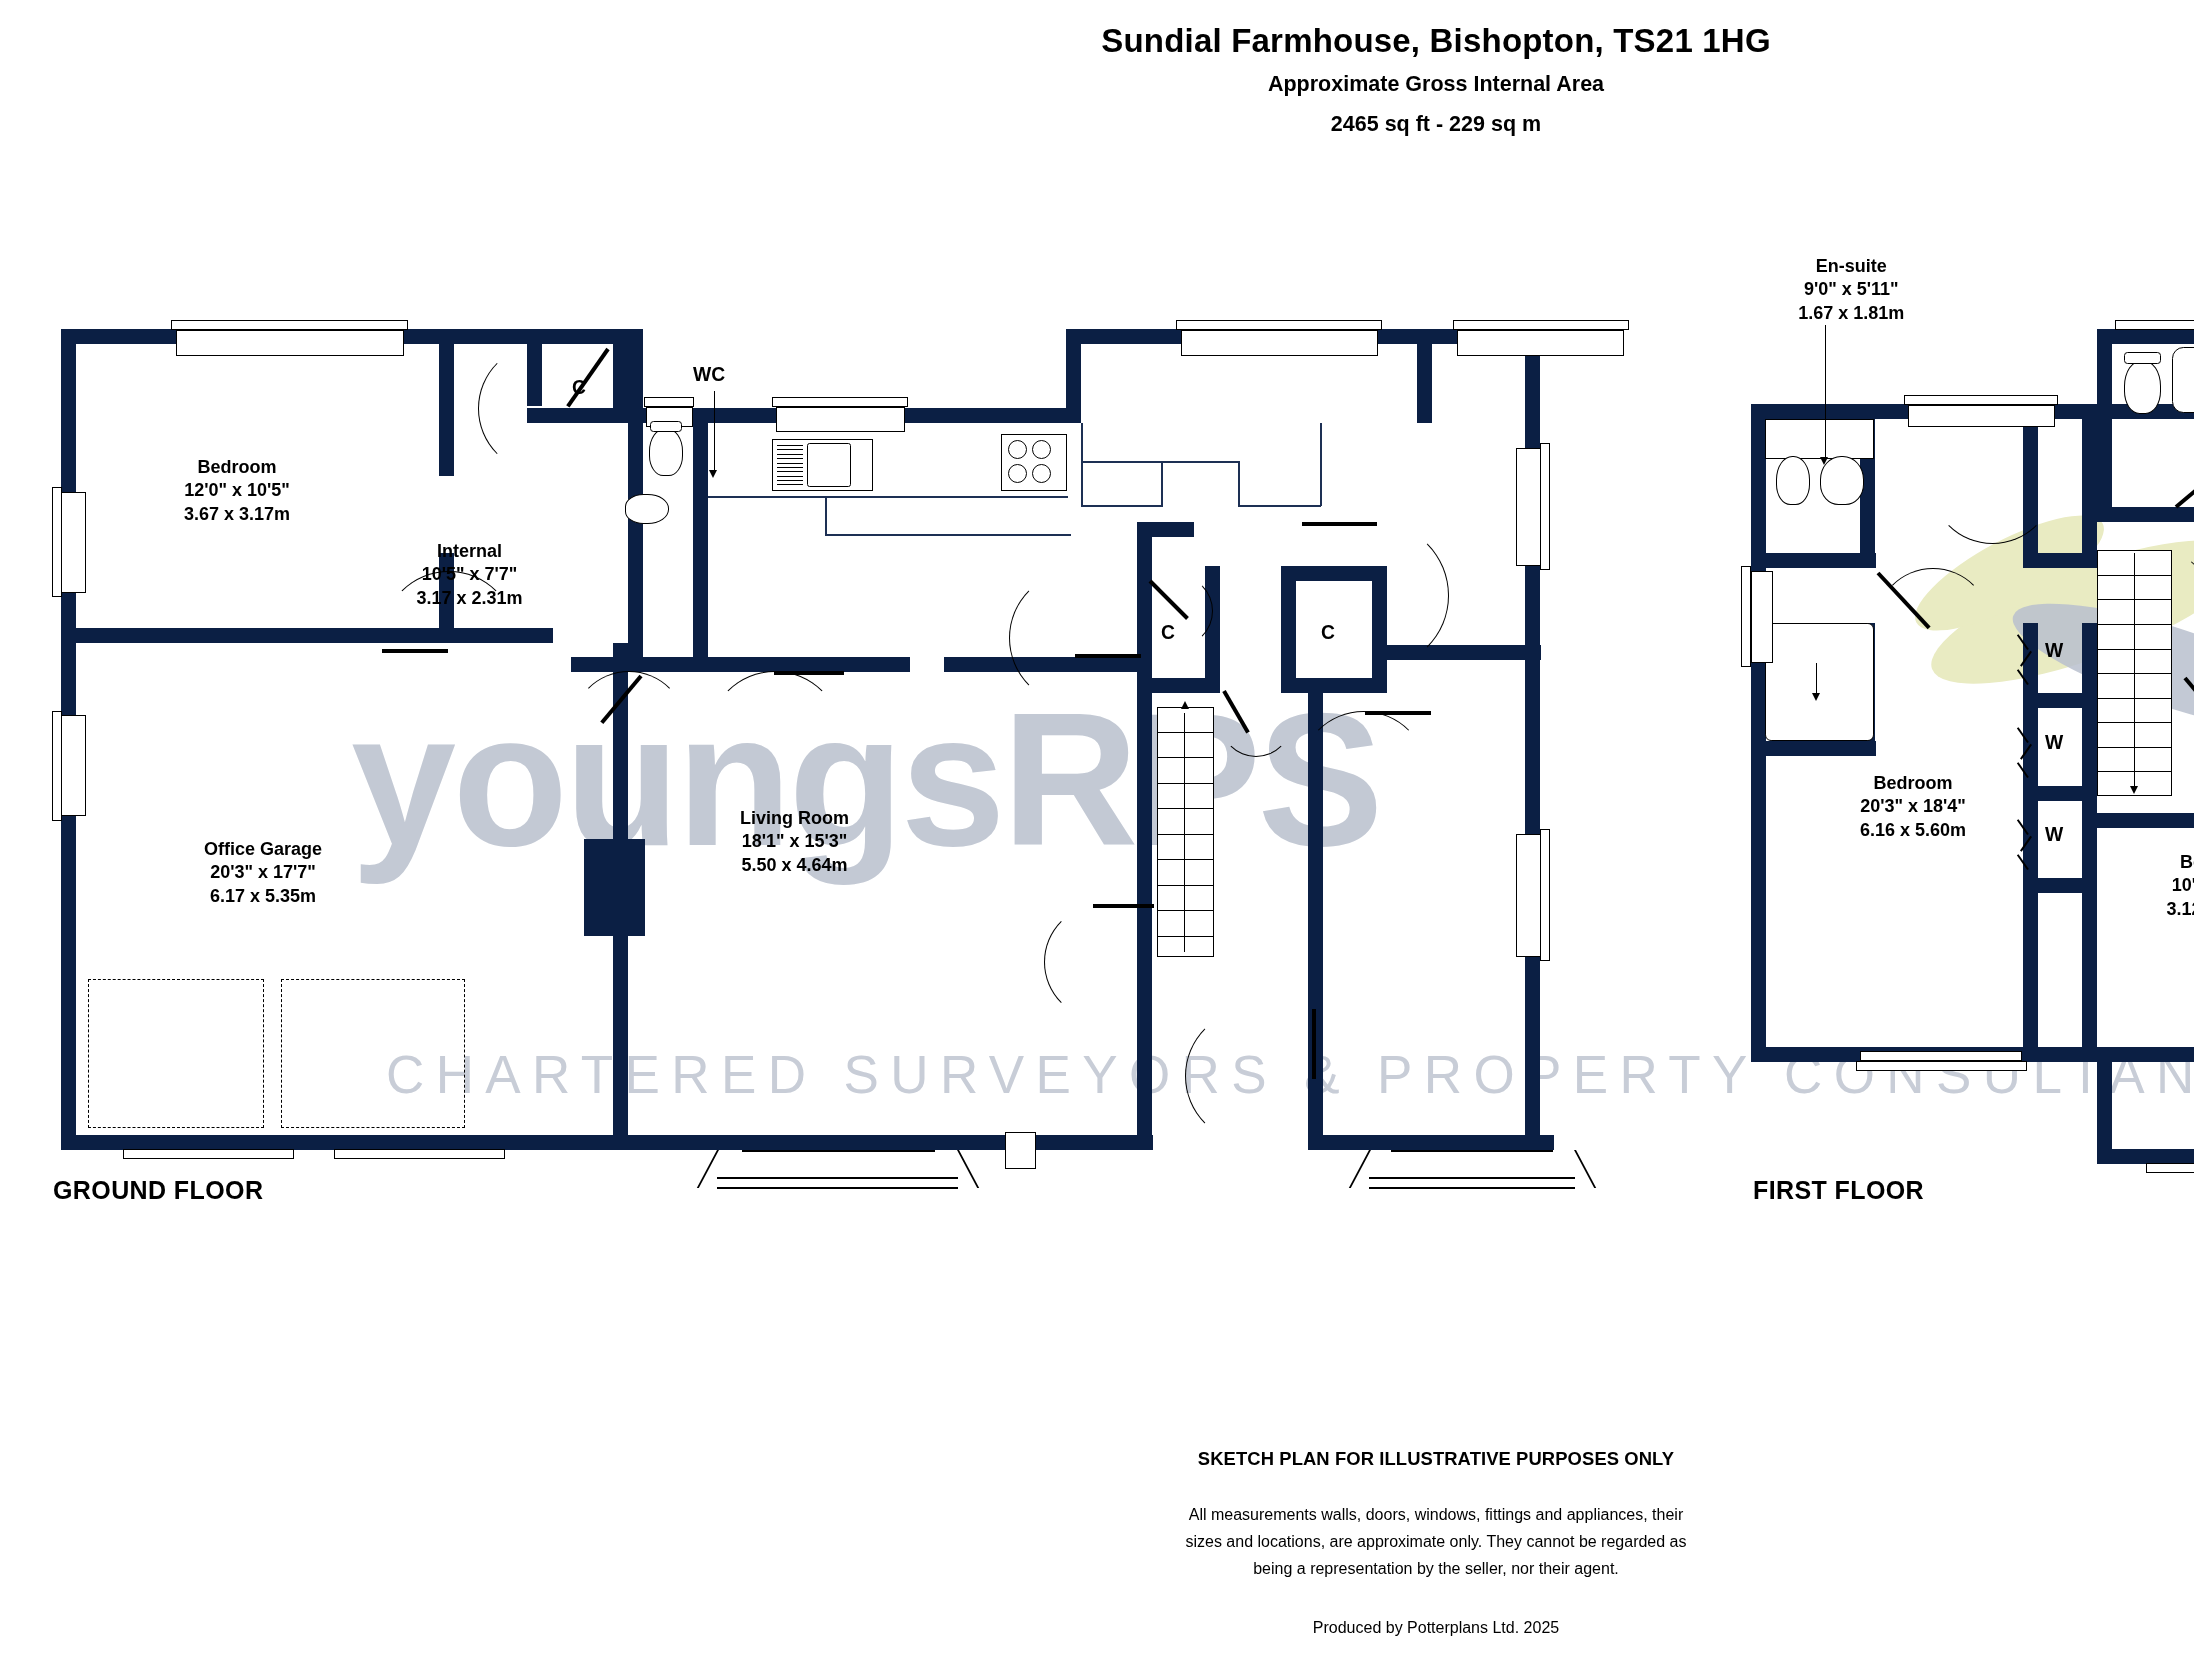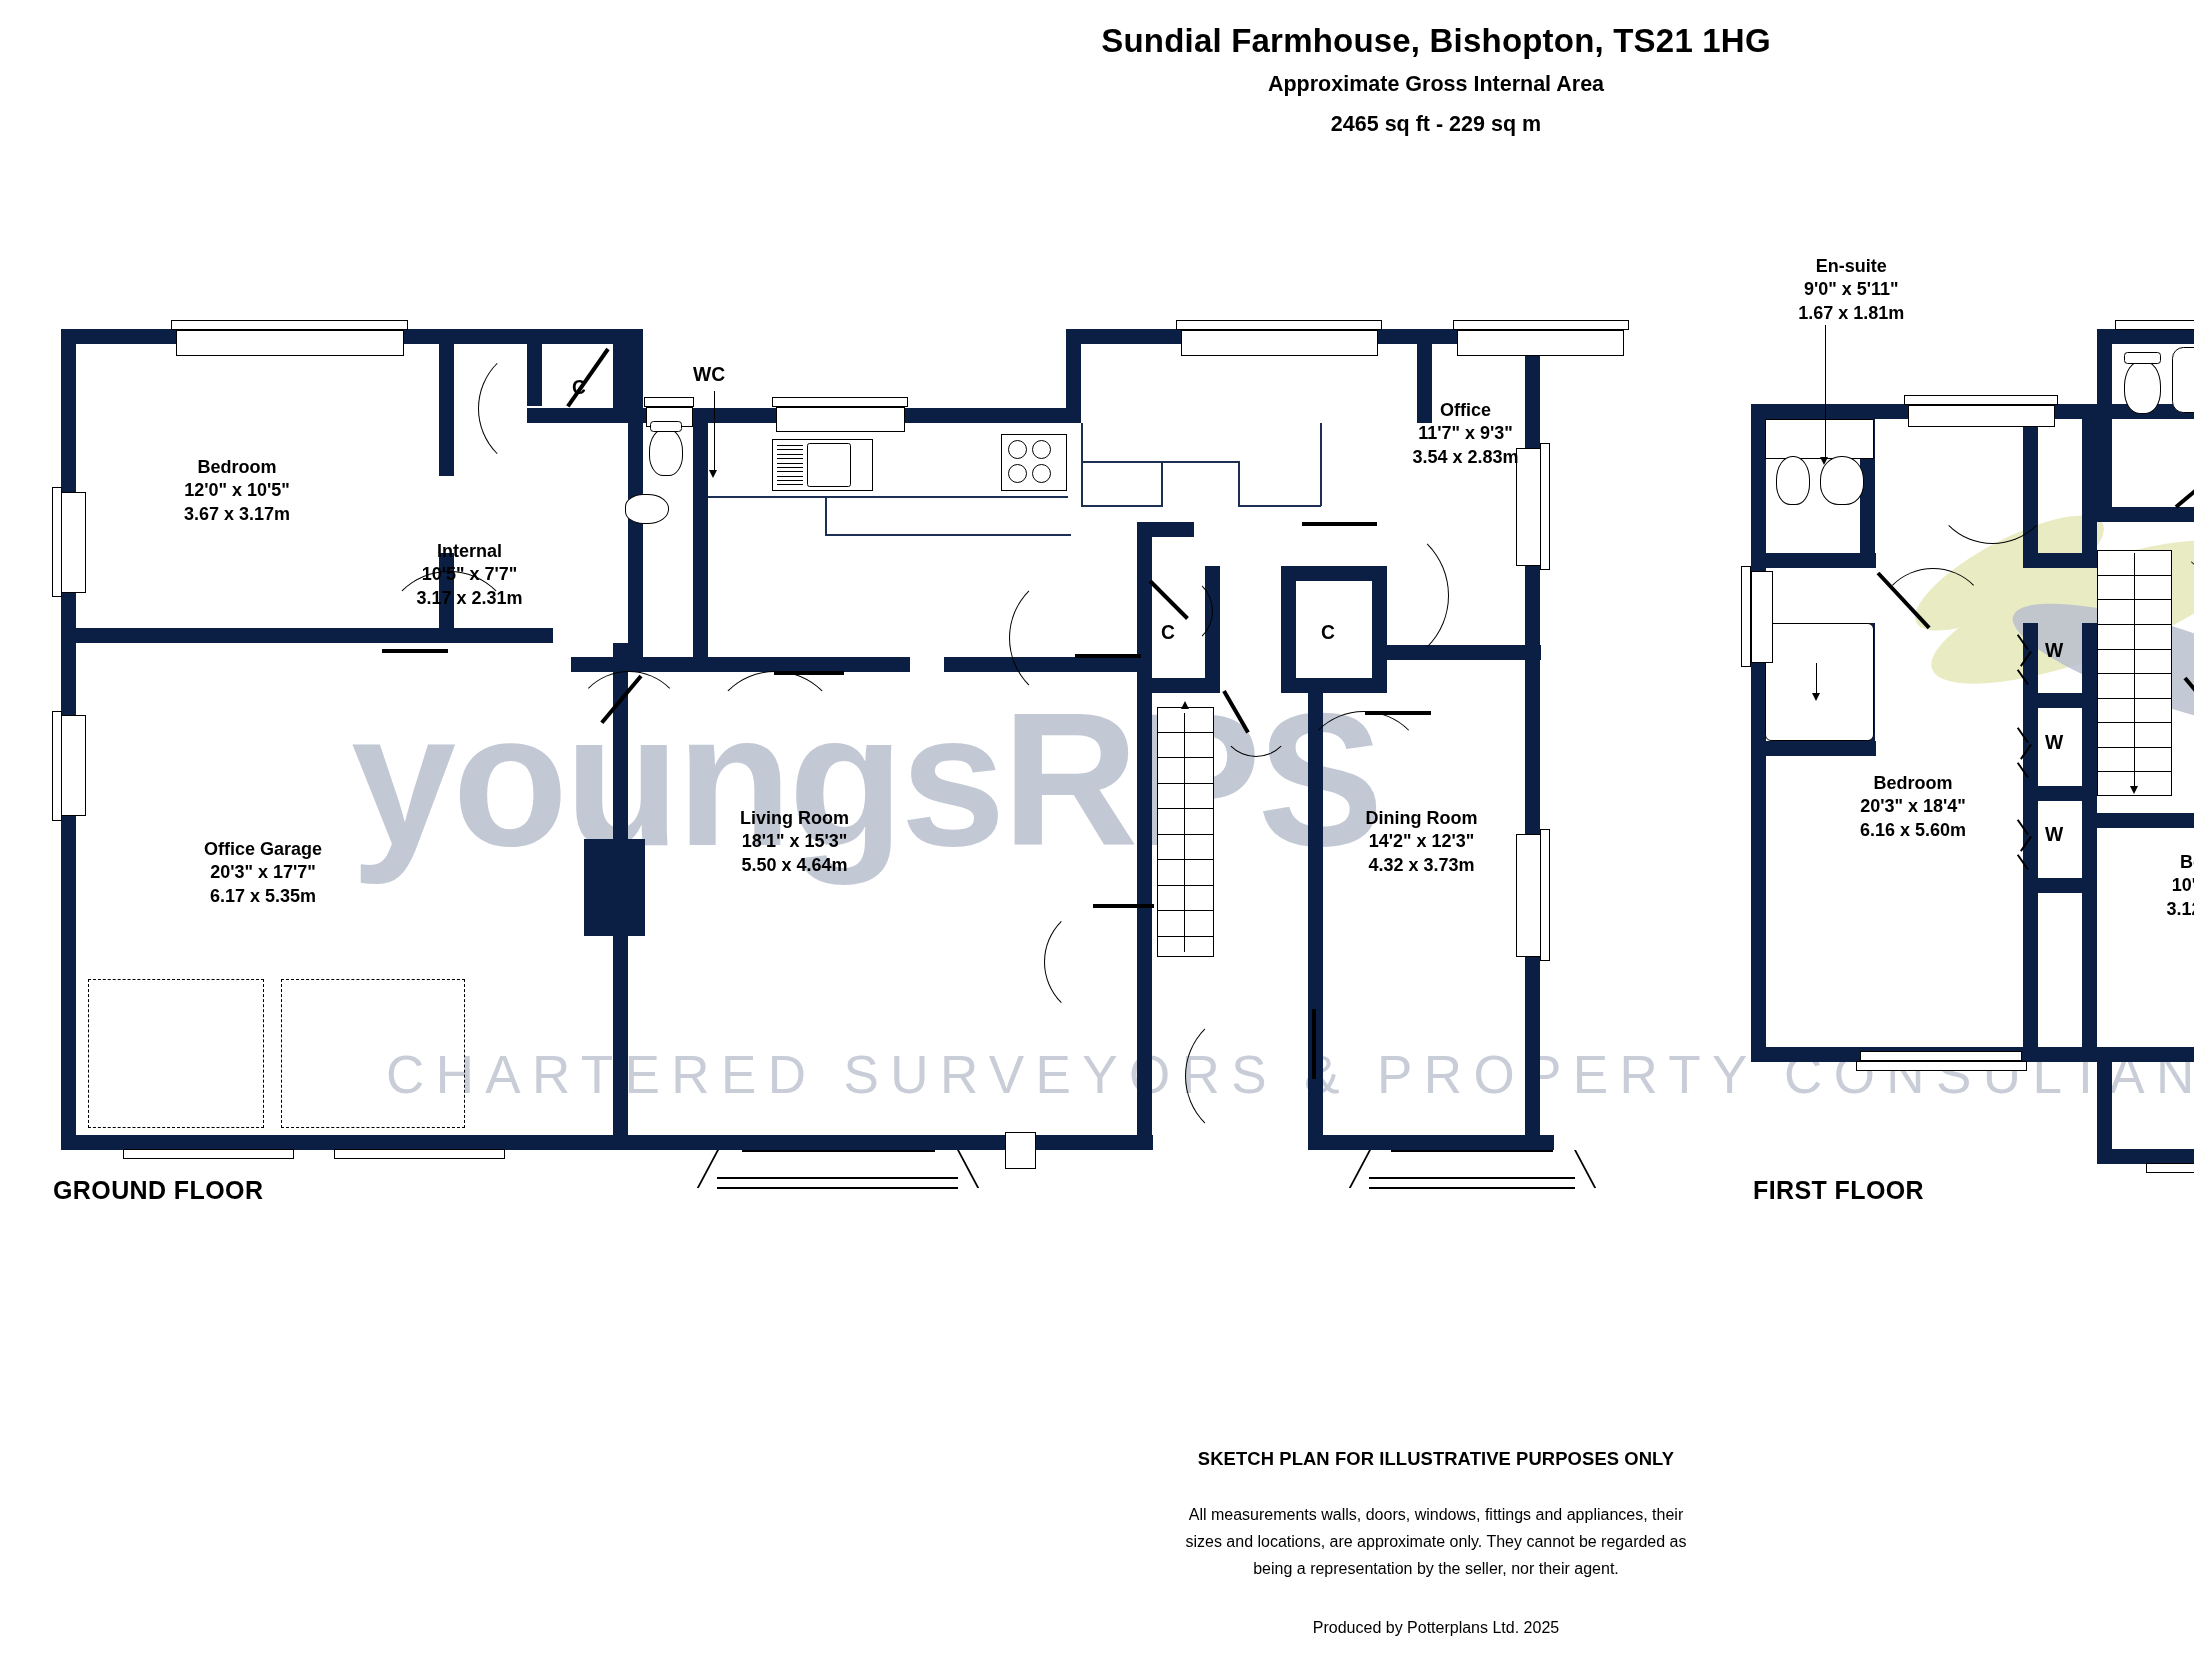--- a/index.html
+++ b/index.html
@@ -288,43 +288,33 @@
       <span class="d">3.67 x 3.17m</span>
     </div>
 
     <div class="rm" style="left:351px;top:540px;width:237px;">
       <span class="n">Internal</span>
       <span class="d">10'5" x 7'7"</span>
       <span class="d">3.17 x 2.31m</span>
     </div>
 
 
-    <div class="rm" style="left:1360px;top:399px;width:211px;">
-      <span class="n">Office</span>
-      <span class="d">11'7" x 9'3"</span>
-      <span class="d">3.54 x 2.83m</span>
-    </div>
 
     <div class="rm" style="left:127px;top:838px;width:272px;">
       <span class="n">Office Garage</span>
       <span class="d">20'3" x 17'7"</span>
       <span class="d">6.17 x 5.35m</span>
     </div>
 
     <div class="rm" style="left:676px;top:807px;width:237px;">
       <span class="n">Living Room</span>
       <span class="d">18'1" x 15'3"</span>
       <span class="d">5.50 x 4.64m</span>
     </div>
 
-    <div class="rm" style="left:1312px;top:807px;width:219px;">
-      <span class="n">Dining Room</span>
-      <span class="d">14'2" x 12'3"</span>
-      <span class="d">4.32 x 3.73m</span>
-    </div>
   </div>
 
   <div class="plan" id="ff" style="left:1733px;top:0px;width:1138px;height:1185px;">
 
     <div class="swoosh" id="swA" style="left:189px;top:566px;width:334px;height:92px;"></div>
     <div class="swoosh" id="swC" style="left:171px;top:540px;width:211px;height:66px;"></div>
     <div class="swoosh" id="swB" style="left:272px;top:628px;width:334px;height:79px;"></div>
 
     <div class="w" style="left:17.6px;top:404px;width:474px;height:15px;"></div>
     <div class="w" style="left:17.6px;top:404px;width:15px;height:658px;"></div>

